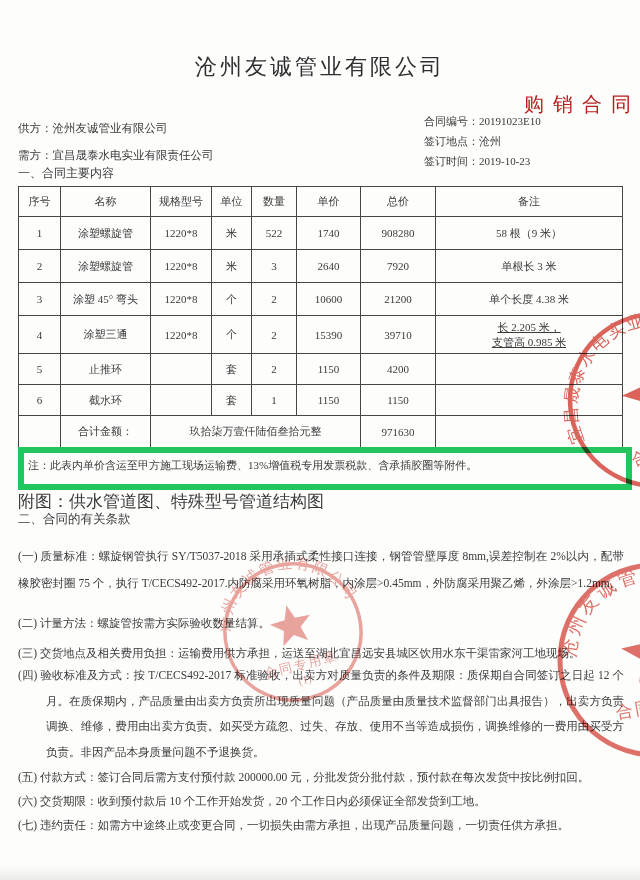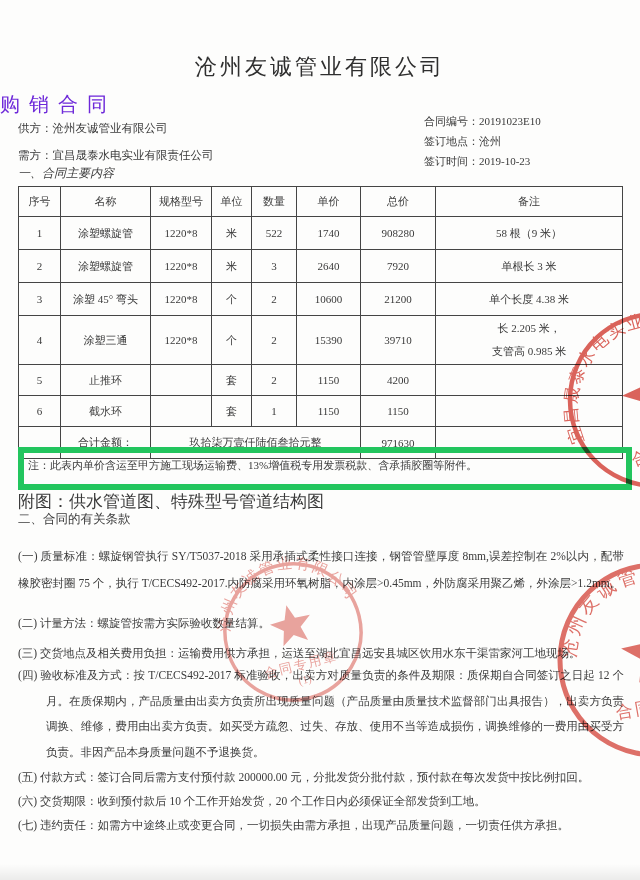--- a/index.html
+++ b/index.html
@@ -6,41 +6,41 @@
   .page{
     position:relative; width:640px; height:880px; overflow:hidden;
     background:#fdfdfc;
     font-family:"Liberation Serif","DejaVu Serif",serif;
     color:#3a3a3a;
   }
   .shade-bottom{position:absolute;left:0;bottom:0;width:100%;height:16px;
     background:linear-gradient(to bottom,rgba(0,0,0,0),rgba(0,0,0,0.07));}
   .title1{position:absolute;top:52px;left:0;width:100%;text-align:center;
     font-size:22px;letter-spacing:3px;color:#2f2f2f;}
-  .title2{position:absolute;top:91px;left:0;width:100%;text-align:left;
-    font-size:20px;letter-spacing:9px;color:#6d28d9;}
+  .title2{position:absolute;top:91px;left:0;width:100%;text-align:right;
+    font-size:20px;letter-spacing:9px;color:#b91c1c;}
   .meta-left-supplier{position:absolute;left:18px;top:121px;font-size:11.5px;}
   .meta-left-buyer{position:absolute;left:18px;top:148px;font-size:11.5px;}
   .meta-right{position:absolute;left:424px;top:111px;font-size:11px;line-height:20px;}
-  .sec1{position:absolute;left:18px;top:165px;font-size:12px;font-style:italic;}
+  .sec1{position:absolute;left:18px;top:165px;font-size:12px;}
   table.items{
     position:absolute;left:18px;top:186px;width:604px;
     border-collapse:collapse;table-layout:fixed;font-size:11px;color:#3a3a3a;
   }
   table.items td,table.items th{
     border:1px solid #454545;text-align:center;vertical-align:middle;
     font-weight:normal;padding:1px 2px;overflow:hidden;
   }
   col.c-seq{width:42px}col.c-name{width:90px}col.c-spec{width:61px}
   col.c-unit{width:40px}col.c-qty{width:45px}col.c-price{width:64px}
   col.c-total{width:75px}col.c-rem{width:187px}
   tr.hrow{height:30px}
   tr.r1{height:33px}tr.r2{height:33px}tr.r3{height:33px}
   tr.r4{height:38px}tr.r5{height:31px}tr.r6{height:31px}tr.rt{height:32px}
-  td.pre{white-space:pre-line;line-height:23px;}
+  td.pre{white-space:pre-line;line-height:15px;text-decoration:underline;}
   .note-box{
     position:absolute;left:18px;top:447px;width:594px;height:22px;
     border:6px solid #22c55e;font-size:11px;padding:5px 4px 4px 4px;
     text-align:left;
   }
   .attachment{position:absolute;left:18px;top:490px;font-size:17px;}
   .sec2{position:absolute;left:18px;top:511px;font-size:12.5px;}
   .clause{position:absolute;left:18px;width:606px;font-size:11.5px;line-height:27px;text-align:justify;}
   .c1{top:543px;}
   .c2{top:610px;}

